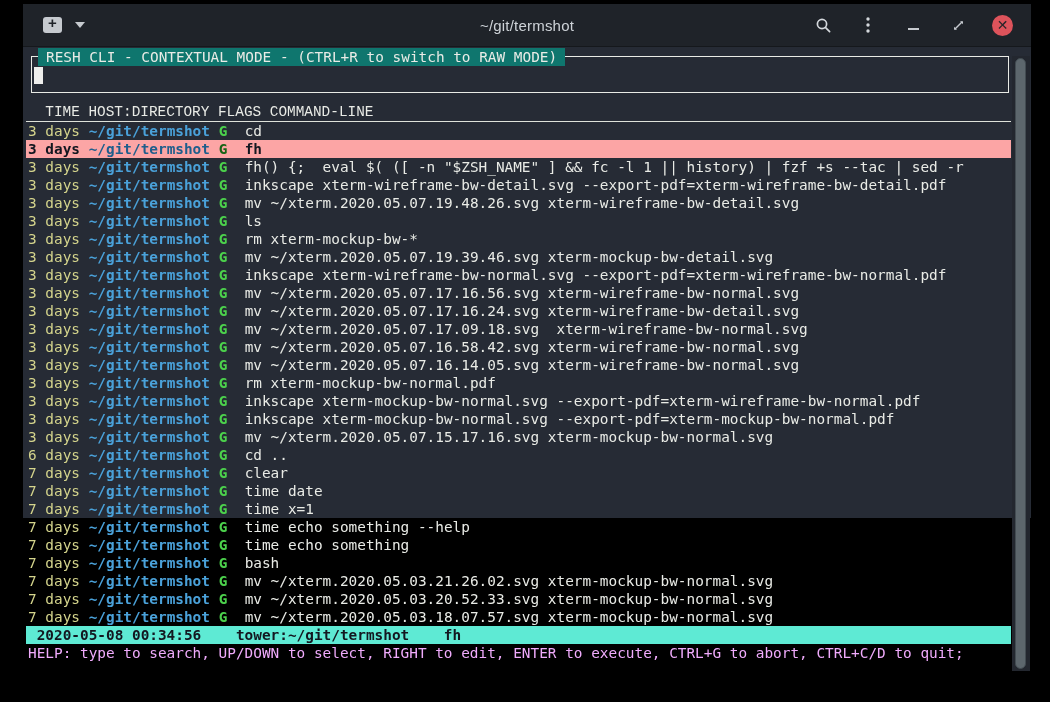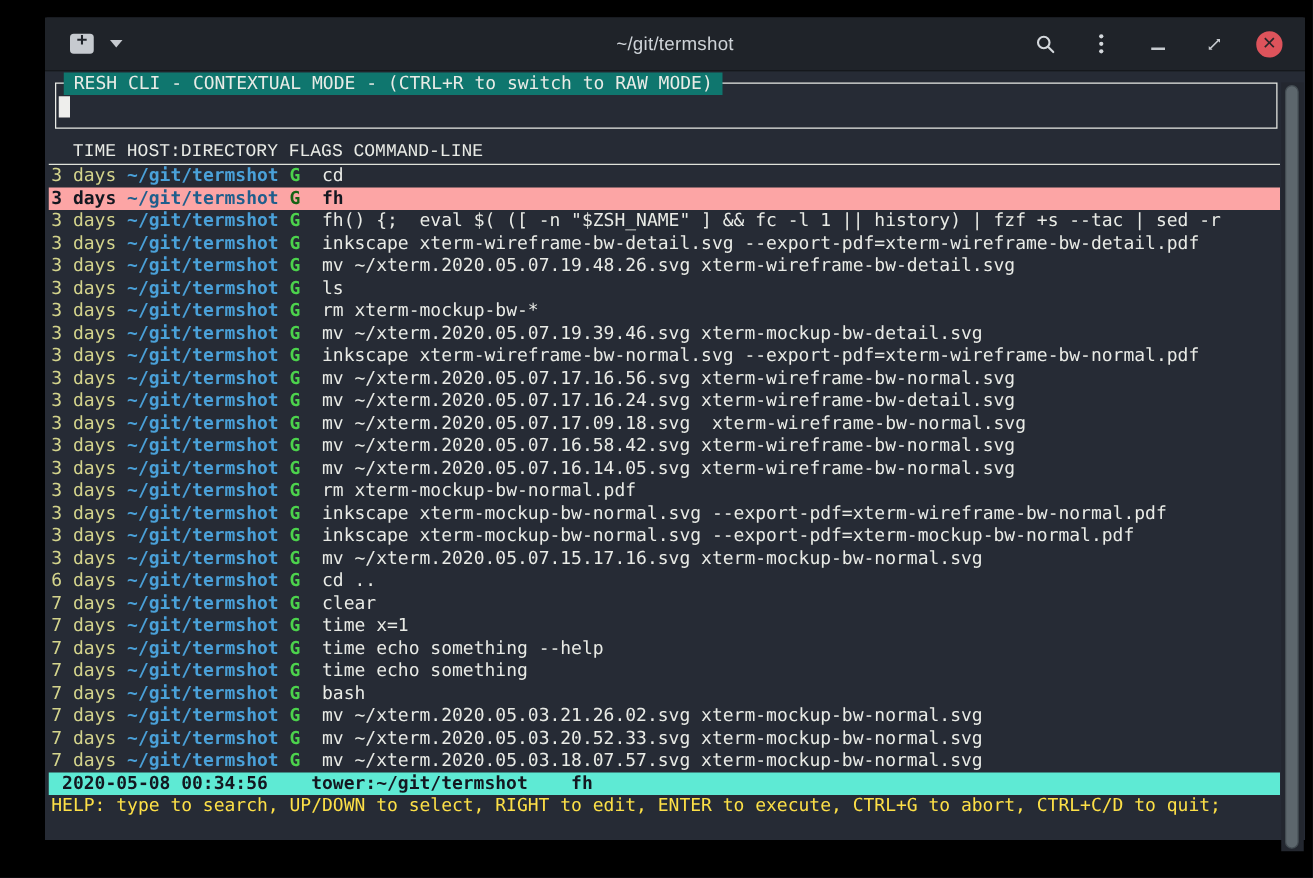--- a/index.html
+++ b/index.html
@@ -1,21 +1,20 @@
 <!DOCTYPE html>
 <html><head>
 <meta charset="utf-8">
 <style>
   html,body{margin:0;padding:0;background:#000;width:1050px;height:702px;overflow:hidden;}
   *{box-sizing:border-box;}
   .window{
-    position:absolute;left:23px;top:14px;width:1008px;height:658px;
+    position:absolute;left:23px;top:4px;width:1008px;height:514px;
     background:#262b35;border-radius:2px 2px 0 0;
     font-family:"DejaVu Sans Mono",monospace;
-    margin-left:13px;
   }
   
   .titlebar{
     position:relative;height:43px;background:#1f2329;
     display:flex;align-items:center;border-bottom:1px solid #15181c;
     font-family:"Liberation Sans","DejaVu Sans",sans-serif;
   }
   .tb-left{display:flex;align-items:center;gap:13px;padding-left:20px;}
   .newtab-btn{position:relative;width:19px;height:16px;background:#c6cacf;border-radius:3px;cursor:default;}
   .newtab-btn::before{
@@ -66,21 +65,21 @@
   .hrow.sel{background:#fca5a5;font-weight:bold;}
   .hrow.sel .t{color:#131720;}
   .hrow.sel .d{color:#1f5e8c;}
   .hrow.sel .g{color:#156314;}
   .hrow.sel .c{color:#131720;}
   
   .status-bar{
     height:18px;background:#5eead4;color:#131720;font-weight:bold;
     white-space:pre;padding-left:2px;
   }
-  .help-line{height:18px;white-space:pre;color:#fde047;padding-left:2px;}
+  .help-line{height:18px;white-space:pre;color:#f0abfc;padding-left:2px;}
   
   .scrollbar{position:absolute;top:0;right:1px;width:18px;height:615px;background:#23272f;}
   .scroll-thumb{
     position:absolute;top:2px;bottom:2px;left:3px;width:11px;
     background:#5d676d;border:1px solid #434c52;border-radius:6px;
   }
 </style>
 </head>
 <body>
 
@@ -145,20 +144,21 @@
         <div class="hrow"><span class="t">3 days</span><span class="sp1"> </span><span class="d">~/git/termshot</span><span class="sp2"> </span><span class="g">G</span><span class="sp3">  </span><span class="c">mv ~/xterm.2020.05.07.17.16.24.svg xterm-wireframe-bw-detail.svg</span></div>
         <div class="hrow"><span class="t">3 days</span><span class="sp1"> </span><span class="d">~/git/termshot</span><span class="sp2"> </span><span class="g">G</span><span class="sp3">  </span><span class="c">mv ~/xterm.2020.05.07.17.09.18.svg  xterm-wireframe-bw-normal.svg</span></div>
         <div class="hrow"><span class="t">3 days</span><span class="sp1"> </span><span class="d">~/git/termshot</span><span class="sp2"> </span><span class="g">G</span><span class="sp3">  </span><span class="c">mv ~/xterm.2020.05.07.16.58.42.svg xterm-wireframe-bw-normal.svg</span></div>
         <div class="hrow"><span class="t">3 days</span><span class="sp1"> </span><span class="d">~/git/termshot</span><span class="sp2"> </span><span class="g">G</span><span class="sp3">  </span><span class="c">mv ~/xterm.2020.05.07.16.14.05.svg xterm-wireframe-bw-normal.svg</span></div>
         <div class="hrow"><span class="t">3 days</span><span class="sp1"> </span><span class="d">~/git/termshot</span><span class="sp2"> </span><span class="g">G</span><span class="sp3">  </span><span class="c">rm xterm-mockup-bw-normal.pdf</span></div>
         <div class="hrow"><span class="t">3 days</span><span class="sp1"> </span><span class="d">~/git/termshot</span><span class="sp2"> </span><span class="g">G</span><span class="sp3">  </span><span class="c">inkscape xterm-mockup-bw-normal.svg --export-pdf=xterm-wireframe-bw-normal.pdf</span></div>
         <div class="hrow"><span class="t">3 days</span><span class="sp1"> </span><span class="d">~/git/termshot</span><span class="sp2"> </span><span class="g">G</span><span class="sp3">  </span><span class="c">inkscape xterm-mockup-bw-normal.svg --export-pdf=xterm-mockup-bw-normal.pdf</span></div>
         <div class="hrow"><span class="t">3 days</span><span class="sp1"> </span><span class="d">~/git/termshot</span><span class="sp2"> </span><span class="g">G</span><span class="sp3">  </span><span class="c">mv ~/xterm.2020.05.07.15.17.16.svg xterm-mockup-bw-normal.svg</span></div>
         <div class="hrow"><span class="t">6 days</span><span class="sp1"> </span><span class="d">~/git/termshot</span><span class="sp2"> </span><span class="g">G</span><span class="sp3">  </span><span class="c">cd ..</span></div>
         <div class="hrow"><span class="t">7 days</span><span class="sp1"> </span><span class="d">~/git/termshot</span><span class="sp2"> </span><span class="g">G</span><span class="sp3">  </span><span class="c">clear</span></div>
+        <div class="hrow"><span class="t">7 days</span><span class="sp1"> </span><span class="d">~/git/termshot</span><span class="sp2"> </span><span class="g">G</span><span class="sp3">  </span><span class="c">time date</span></div>
         <div class="hrow"><span class="t">7 days</span><span class="sp1"> </span><span class="d">~/git/termshot</span><span class="sp2"> </span><span class="g">G</span><span class="sp3">  </span><span class="c">time x=1</span></div>
         <div class="hrow"><span class="t">7 days</span><span class="sp1"> </span><span class="d">~/git/termshot</span><span class="sp2"> </span><span class="g">G</span><span class="sp3">  </span><span class="c">time echo something --help</span></div>
         <div class="hrow"><span class="t">7 days</span><span class="sp1"> </span><span class="d">~/git/termshot</span><span class="sp2"> </span><span class="g">G</span><span class="sp3">  </span><span class="c">time echo something</span></div>
         <div class="hrow"><span class="t">7 days</span><span class="sp1"> </span><span class="d">~/git/termshot</span><span class="sp2"> </span><span class="g">G</span><span class="sp3">  </span><span class="c">bash</span></div>
         <div class="hrow"><span class="t">7 days</span><span class="sp1"> </span><span class="d">~/git/termshot</span><span class="sp2"> </span><span class="g">G</span><span class="sp3">  </span><span class="c">mv ~/xterm.2020.05.03.21.26.02.svg xterm-mockup-bw-normal.svg</span></div>
         <div class="hrow"><span class="t">7 days</span><span class="sp1"> </span><span class="d">~/git/termshot</span><span class="sp2"> </span><span class="g">G</span><span class="sp3">  </span><span class="c">mv ~/xterm.2020.05.03.20.52.33.svg xterm-mockup-bw-normal.svg</span></div>
         <div class="hrow"><span class="t">7 days</span><span class="sp1"> </span><span class="d">~/git/termshot</span><span class="sp2"> </span><span class="g">G</span><span class="sp3">  </span><span class="c">mv ~/xterm.2020.05.03.18.07.57.svg xterm-mockup-bw-normal.svg</span></div>
       </div>
 
     <div class="status-bar pre"> 2020-05-08 00:34:56    tower:~/git/termshot    fh</div>

